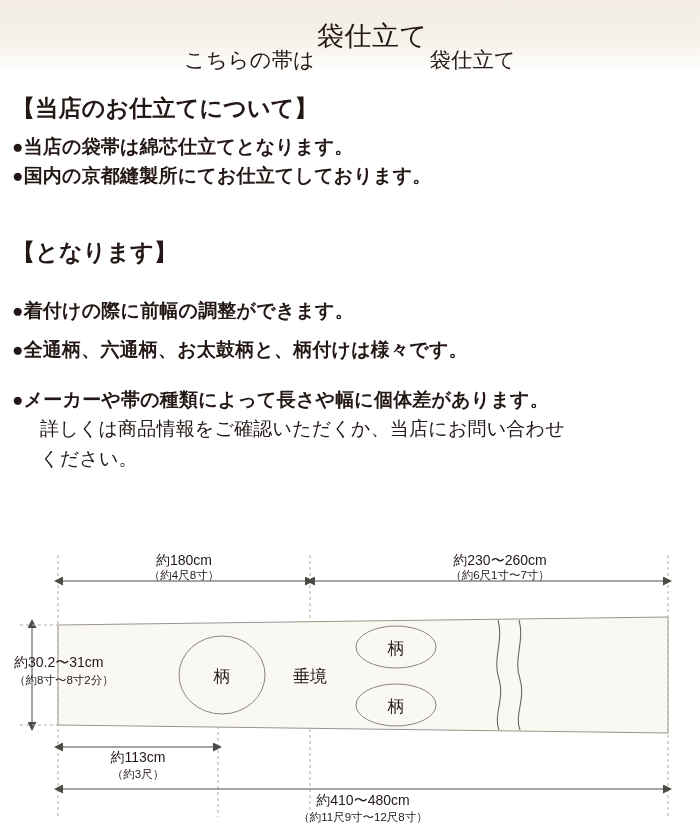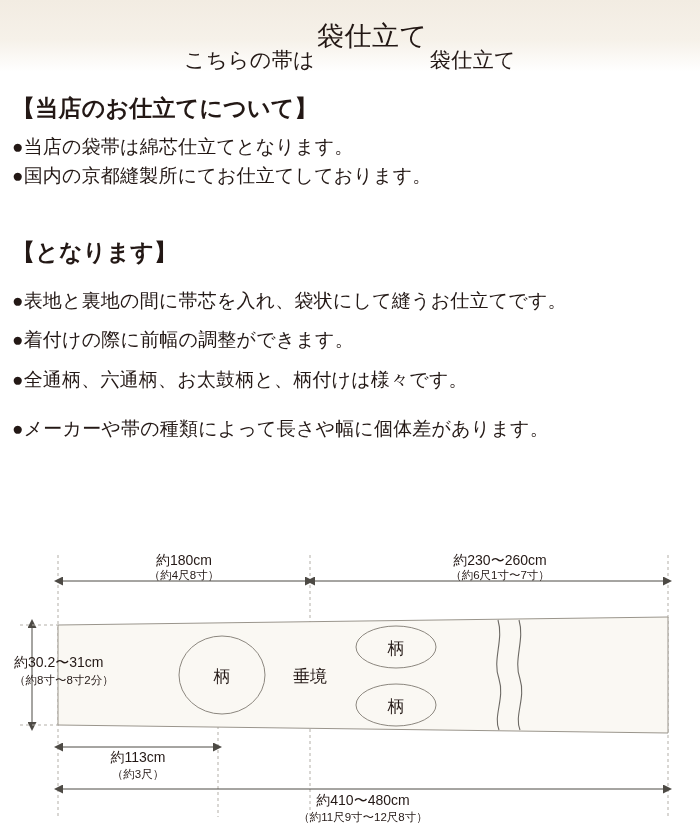--- a/index.html
+++ b/index.html
@@ -55,20 +55,21 @@
     font-size: 23px;
     font-weight: bold;
     margin: 0 0 0 12px;
     letter-spacing: 0.01em;
   }
   .bullet-line {
     font-size: 19px;
     margin: 0 0 0 12px;
     letter-spacing: 0.01em;
     line-height: 1.55;
+    font-weight: bold;
   }
   .indent-line {
     font-size: 19px;
     margin: 0 0 0 40px;
     letter-spacing: 0.01em;
     line-height: 1.55;
   }
   .sp-1 { height: 15px; }
   .sp-2 { height: 8px; }
   .sp-3 { height: 46px; }
@@ -131,28 +132,28 @@
 <div class="content">
   <div class="sp-1"></div>
   <p class="section-heading">【当店のお仕立てについて】</p>
   <div class="sp-2"></div>
   <p class="bullet-line">●当店の袋帯は綿芯仕立てとなります。</p>
   <p class="bullet-line">●国内の京都縫製所にてお仕立てしております。</p>
 
   <div class="sp-3"></div>
   <p class="section-heading">【となります】</p>
   <div class="sp-4"></div>
-  <p class="bullet-line">●表地と裏地の間に帯芯を入れ、袋状にして縫うお仕立てです。</p>
   <div class="sp-5"></div>
   <p class="bullet-line">●着付けの際に前幅の調整ができます。</p>
   <div class="sp-5"></div>
   <p class="bullet-line">●全通柄、六通柄、お太鼓柄と、柄付けは様々です。</p>
   <div class="sp-5"></div>
   <div class="sp-5"></div>
   <p class="bullet-line">●メーカーや帯の種類によって長さや幅に個体差があります。</p>
+  <p class="indent-line">詳しくは商品情報をご確認いただくか、当店にお問い合わせください。</p>
 </div>
 
 <div class="diagram-wrap">
   <svg width="700" height="313" viewBox="0 0 700 313" xmlns="http://www.w3.org/2000/svg">
     <defs>
       <marker id="arrL" markerWidth="9" markerHeight="9" refX="8" refY="4.5" orient="auto">
         <path d="M9,0 L0,4.5 L9,9 Z" fill="#4d4a45"></path>
       </marker>
       <marker id="arrR" markerWidth="9" markerHeight="9" refX="1" refY="4.5" orient="auto">
         <path d="M0,0 L9,4.5 L0,9 Z" fill="#4d4a45"></path>

